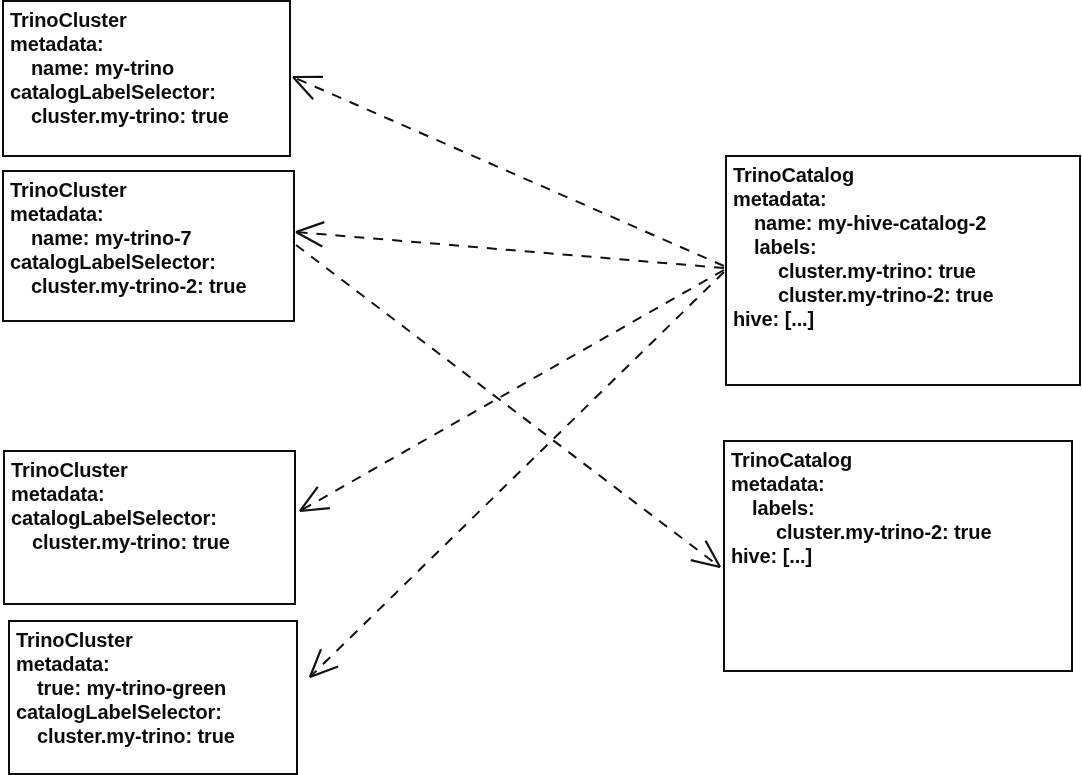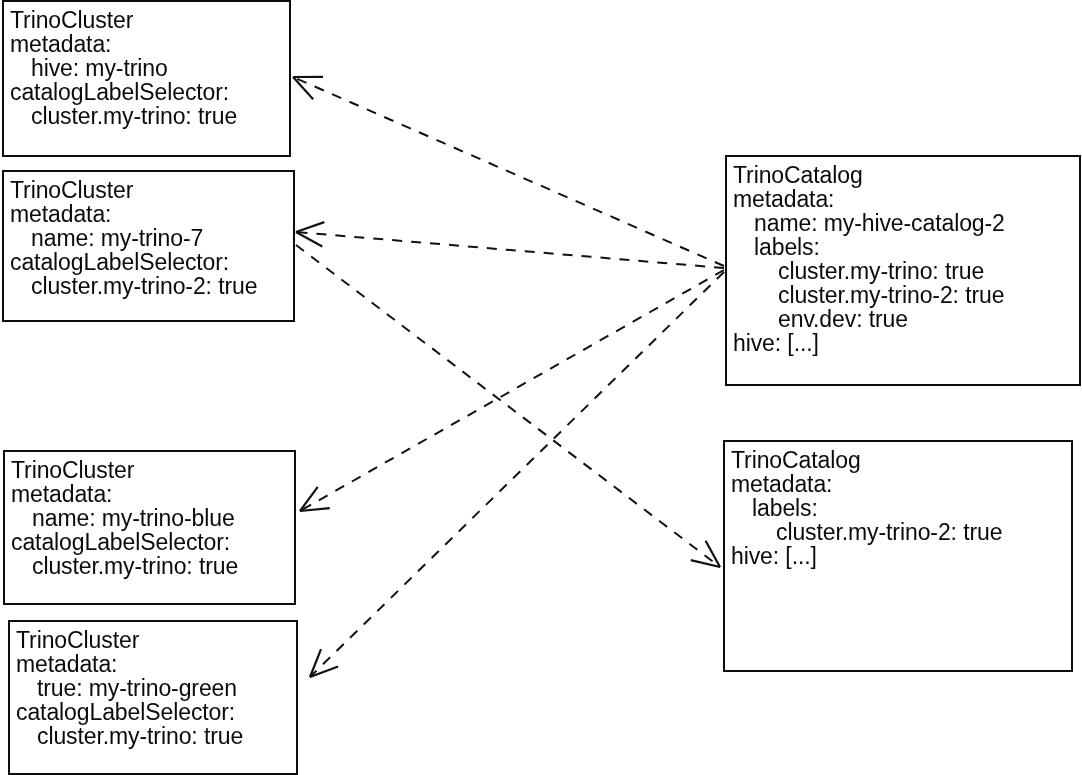--- a/index.html
+++ b/index.html
@@ -22,25 +22,26 @@
     border: 2px solid #0c0c0c;
     padding: 4px 0 0 0;
     z-index: 2;
   }
   .node .lines {
     position: relative;
     padding: 2px 6px;
   }
   .line {
     font-family: "Liberation Sans", sans-serif;
-    font-size: 23px;
+    font-size: 20px;
     line-height: 24px;
     color: #0b0b0b;
     white-space: pre;
     letter-spacing: -0.1px;
+    font-weight: bold;
   }
   .ind0 { padding-left: 0px; }
   .ind1 { padding-left: 21px; }
   .ind2 { padding-left: 45px; }
   svg.edges {
     position: absolute;
     left: 0;
     top: 0;
     width: 1082px;
     height: 775px;
@@ -91,39 +92,38 @@
         <path d="M 720 567 L 690.7866709987555 560.1749425888827" class="head"></path>
         <path d="M 720 567 L 705.5834209171921 540.6910234416246" class="head"></path>
       </g>
     </svg>
 
   <div id="nodes-layer">
       <div class="node" style="left: 2px; top: 0px; width: 289px; height: 157px;">
         <div class="lines">
           <div class="line ind0">TrinoCluster</div>
           <div class="line ind0">metadata:</div>
-          <div class="line ind1">hive: my-trino</div>
+          <div class="line ind1">name: my-trino</div>
           <div class="line ind0">catalogLabelSelector:</div>
           <div class="line ind1">cluster.my-trino: true</div>
         </div>
       </div>
       <div class="node" style="left: 2px; top: 170px; width: 293px; height: 152px;">
         <div class="lines">
           <div class="line ind0">TrinoCluster</div>
           <div class="line ind0">metadata:</div>
           <div class="line ind1">name: my-trino-7</div>
           <div class="line ind0">catalogLabelSelector:</div>
           <div class="line ind1">cluster.my-trino-2: true</div>
         </div>
       </div>
       <div class="node" style="left: 3px; top: 450px; width: 293px; height: 155px;">
         <div class="lines">
           <div class="line ind0">TrinoCluster</div>
           <div class="line ind0">metadata:</div>
-          <div class="line ind1">name: my-trino-blue</div>
           <div class="line ind0">catalogLabelSelector:</div>
           <div class="line ind1">cluster.my-trino: true</div>
         </div>
       </div>
       <div class="node" style="left: 8px; top: 620px; width: 290px; height: 155px;">
         <div class="lines">
           <div class="line ind0">TrinoCluster</div>
           <div class="line ind0">metadata:</div>
           <div class="line ind1">true: my-trino-green</div>
           <div class="line ind0">catalogLabelSelector:</div>
@@ -131,21 +131,20 @@
         </div>
       </div>
       <div class="node" style="left: 725px; top: 155px; width: 356px; height: 231px;">
         <div class="lines">
           <div class="line ind0">TrinoCatalog</div>
           <div class="line ind0">metadata:</div>
           <div class="line ind1">name: my-hive-catalog-2</div>
           <div class="line ind1">labels:</div>
           <div class="line ind2">cluster.my-trino: true</div>
           <div class="line ind2">cluster.my-trino-2: true</div>
-          <div class="line ind2">env.dev: true</div>
           <div class="line ind0">hive: [...]</div>
         </div>
       </div>
       <div class="node" style="left: 723px; top: 440px; width: 350px; height: 232px;">
         <div class="lines">
           <div class="line ind0">TrinoCatalog</div>
           <div class="line ind0">metadata:</div>
           <div class="line ind1">labels:</div>
           <div class="line ind2">cluster.my-trino-2: true</div>
           <div class="line ind0">hive: [...]</div>

